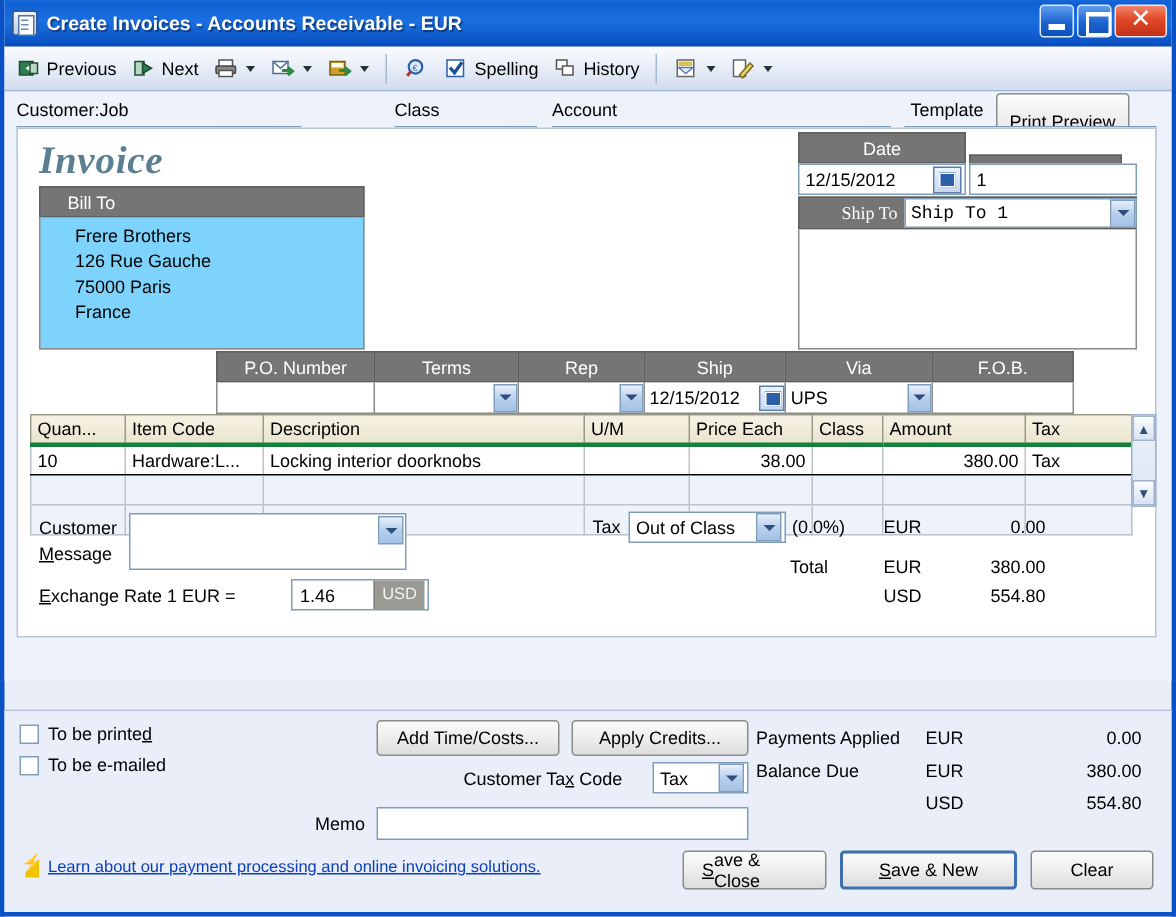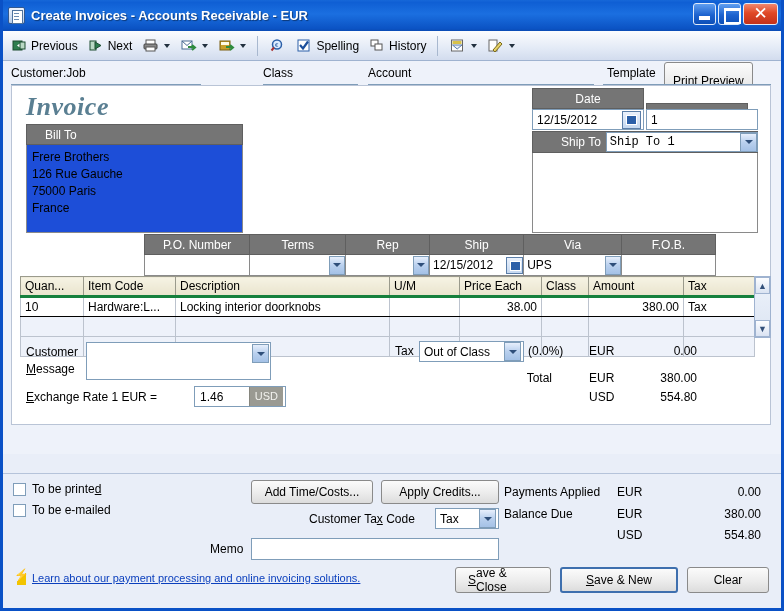--- a/index.html
+++ b/index.html
@@ -176,35 +176,35 @@
   }
   .grayhdr {
     background:#757575; color:#fff;
     font-size:12px; height:21px; line-height:21px;
     text-align:center;
     border:1px solid #5f5f5f;
   }
   #billto-hdr { position:absolute; left:14px; top:38px; width:217px; text-align:left; padding-left:18px; }
   #billto-box {
     position:absolute; left:14px; top:59px; width:217px; height:88px;
-    border:1px solid #8a8a8a; border-top:0; background:#1d4ed8;
-    padding:4px 5px; line-height:17px; font-size:12px;
+    border:1px solid #8a8a8a; border-top:0; background:#7dd3fc;
+    padding:4px 23px; line-height:17px; font-size:12px;
   }
 
   #date-hdr { position:absolute; left:520px; top:2px; width:112px; }
   #date-field { position:absolute; left:520px; top:23px; width:112px; }
   #inv-hdr { position:absolute; left:634px; top:17px; width:102px; }
   #inv-field { position:absolute; left:634px; top:23px; width:112px; }
 
   #shipto-row {
     position:absolute; left:520px; top:45px; width:226px; height:22px;
     background:#757575; border:1px solid #5f5f5f;
     display:flex; align-items:center;
   }
-  #shipto-lbl { color:#fff; font-size:12px; padding:0 5px 0 28px; }
+  #shipto-lbl { color:#fff; font-size:12px; padding:0 5px 0 28px;font-family:Liberation Serif, serif; }
   #shipto-sel {
     flex:1; height:20px; background:#fff; border:1px solid #7f9db9;
     display:flex; align-items:center; font-size:12px; padding-left:3px;
     margin-right:-1px;
   }
   #shipto-box {
     position:absolute; left:520px; top:67px; width:226px; height:80px;
     background:#fff; border:1px solid #8a8a8a; border-top:0;
   }
 

